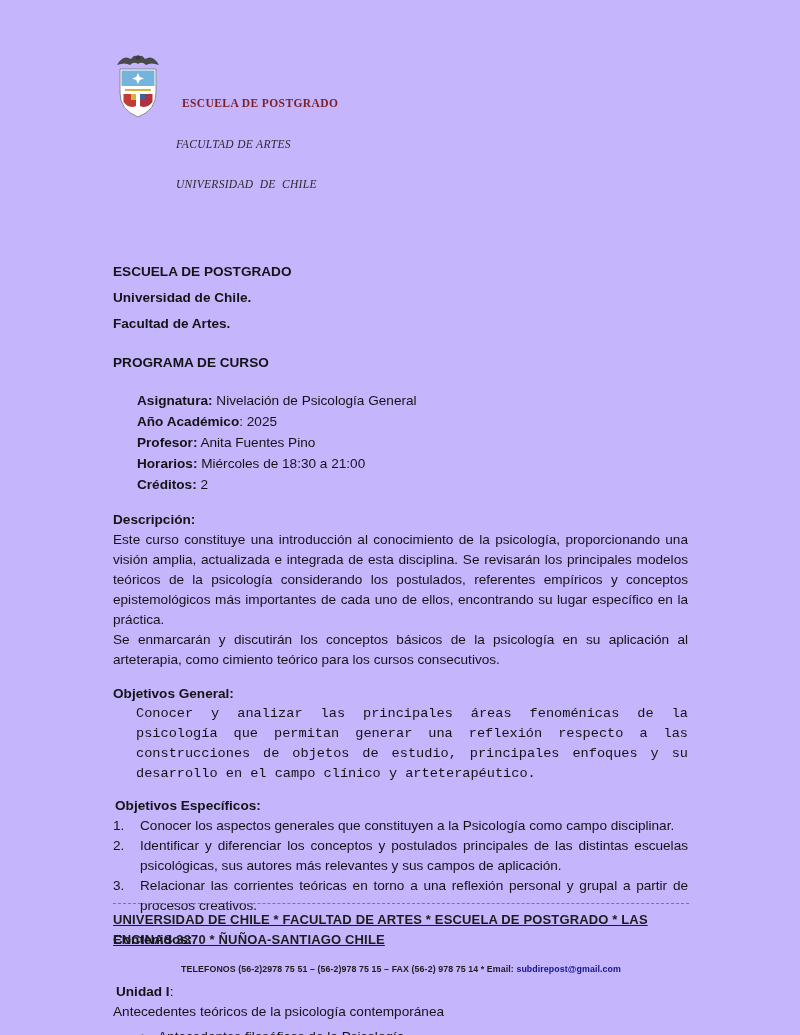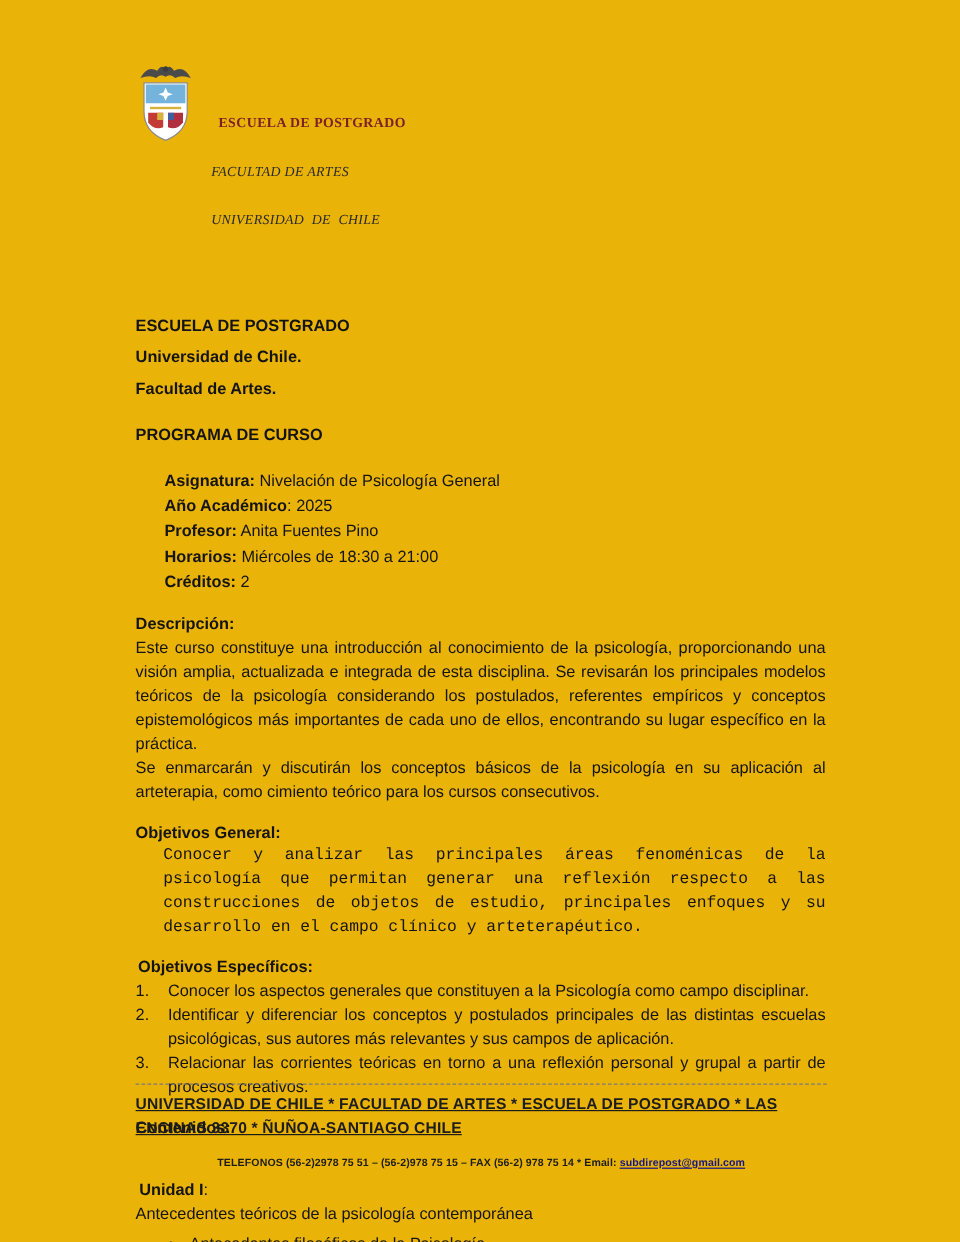--- a/index.html
+++ b/index.html
@@ -1,19 +1,19 @@
 <!DOCTYPE html>
 <html><head>
 <meta charset="utf-8">
 <style>
   * { margin:0; padding:0; box-sizing:border-box; }
   html, body { background:#888; }
   body { width:800px; margin:0 auto; font-family:"Liberation Sans", sans-serif; }
   .page {
-    width:800px; height:1035px; background:#eab308; position:relative;
+    width:800px; height:1035px; background:#c4b5fd; position:relative;
     padding:50px 112px 0 113px; color:#141414;
     font-size:13.6px; line-height:20px;
   }
   .b { font-weight:bold; }
 
   
   .letterhead { display:flex; align-items:flex-start; gap:13px; margin-bottom:40px; }
   .crest svg { display:block; }
   .lh-text {
     font-family:"Liberation Serif", serif; padding-top:20px;
@@ -47,21 +47,21 @@
   .unidad-h { padding-left:3px; font-weight:bold; }
   .unidad-h .colon { font-weight:normal; }
   .bullet-line { margin-top:5px; padding-left:27px; display:flex; }
   .bullet-char { flex:0 0 18px; }
 
   
   .footer { position:absolute; left:113px; width:576px; bottom:56px; }
   .footer-divider { border-bottom:1px dashed #7a7a7a; height:1px; margin-bottom:6px; }
   .f1 { font-size:13px; font-weight:bold; color:#1c1c1c; letter-spacing:.15px;text-decoration:underline; }
   .f2 { font-size:8.8px; font-weight:bold; color:#1c1c1c; text-align:center; margin-top:9px; letter-spacing:.1px; }
-  .email { color:#14148c; text-decoration:underline; cursor:pointer; }
+  .email { color:#14148c; cursor:pointer; }
 </style>
 </head>
 <body>
 
 <div class="page">
 
   <header class="letterhead">
     <div class="crest">
       <svg width="50" height="70" viewBox="0 0 50 70" aria-hidden="true">
 

